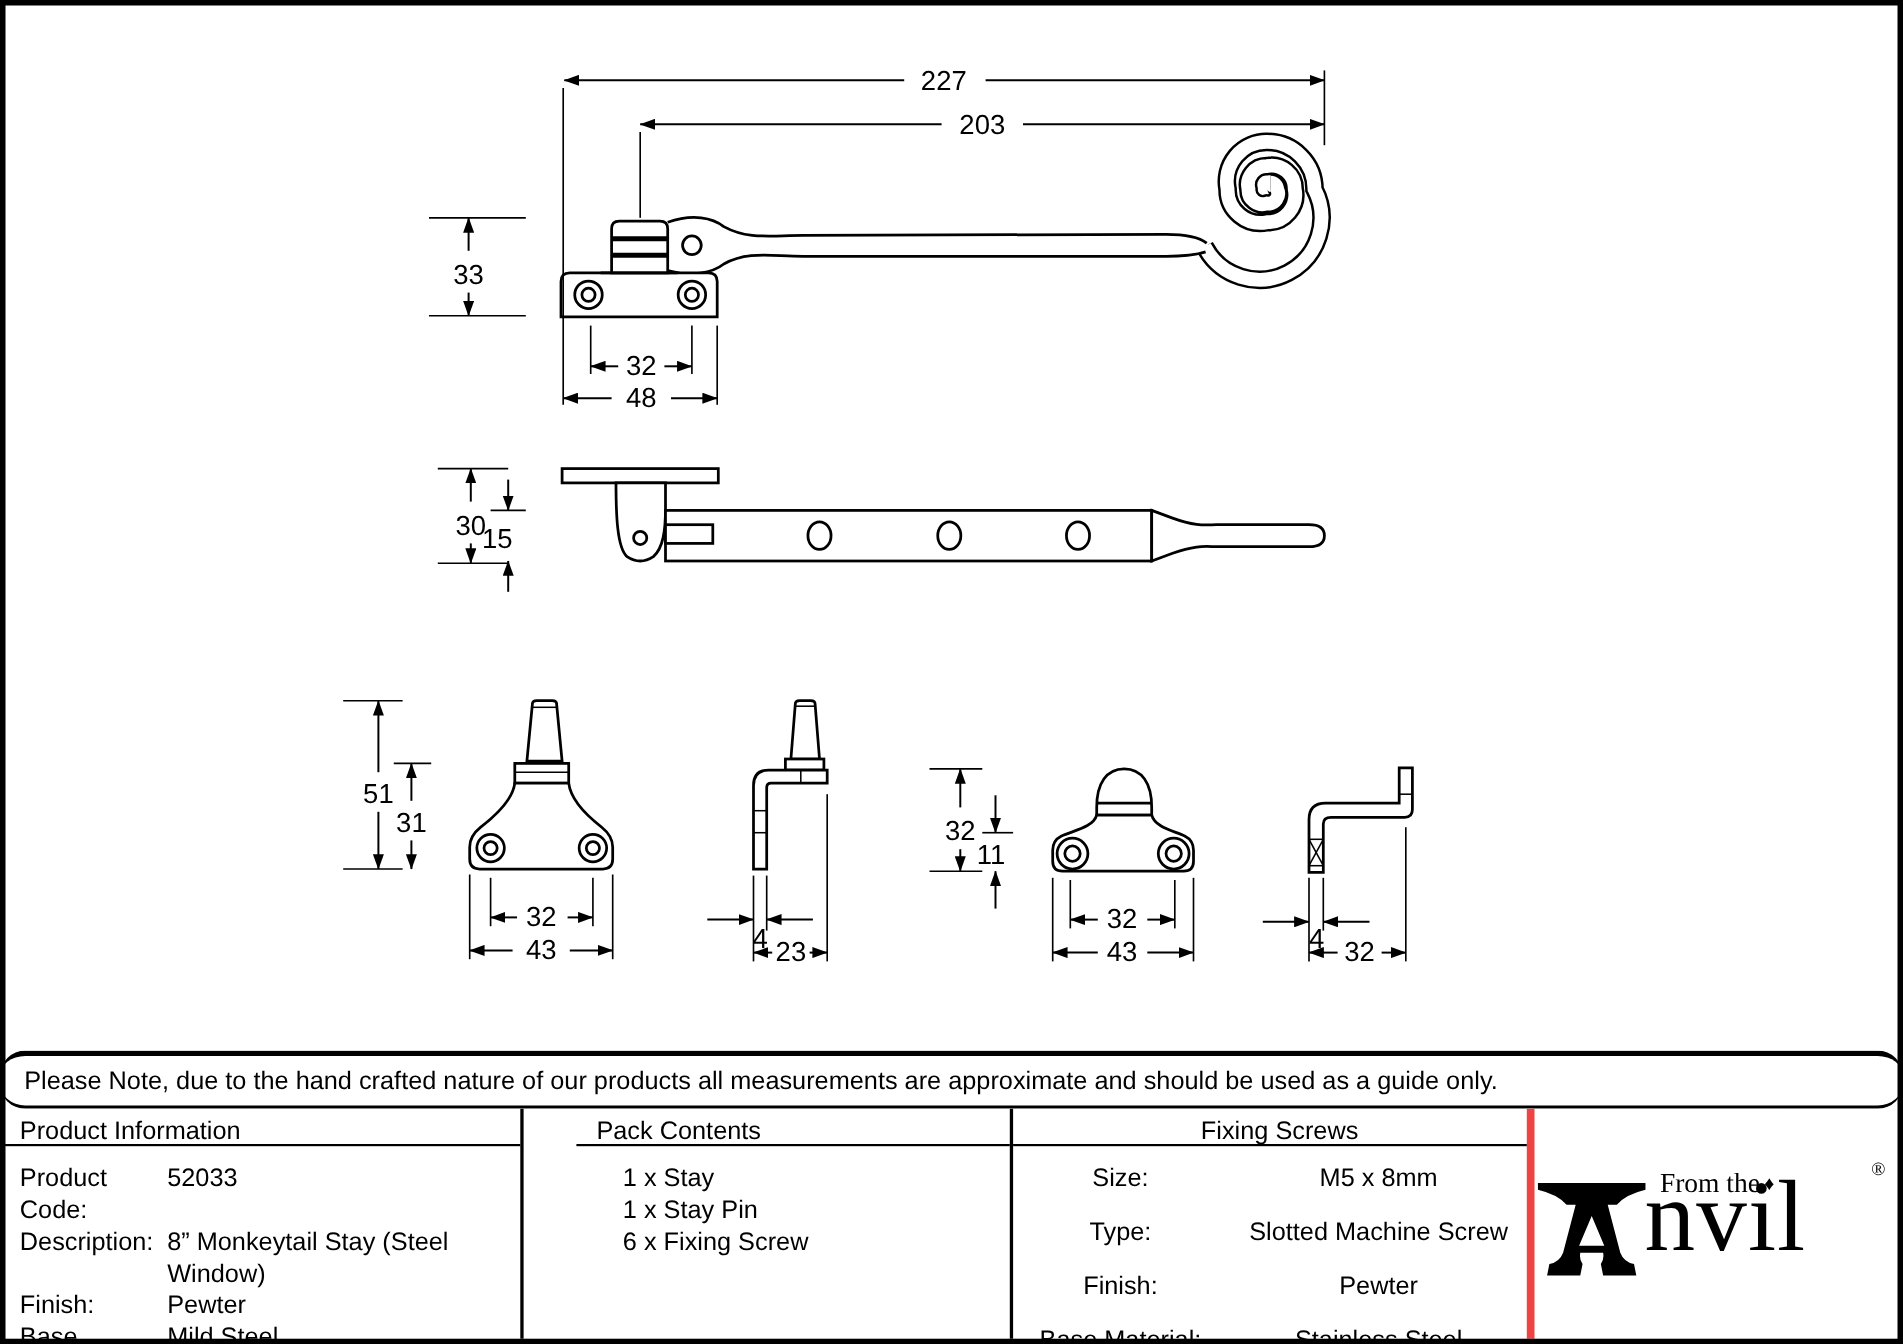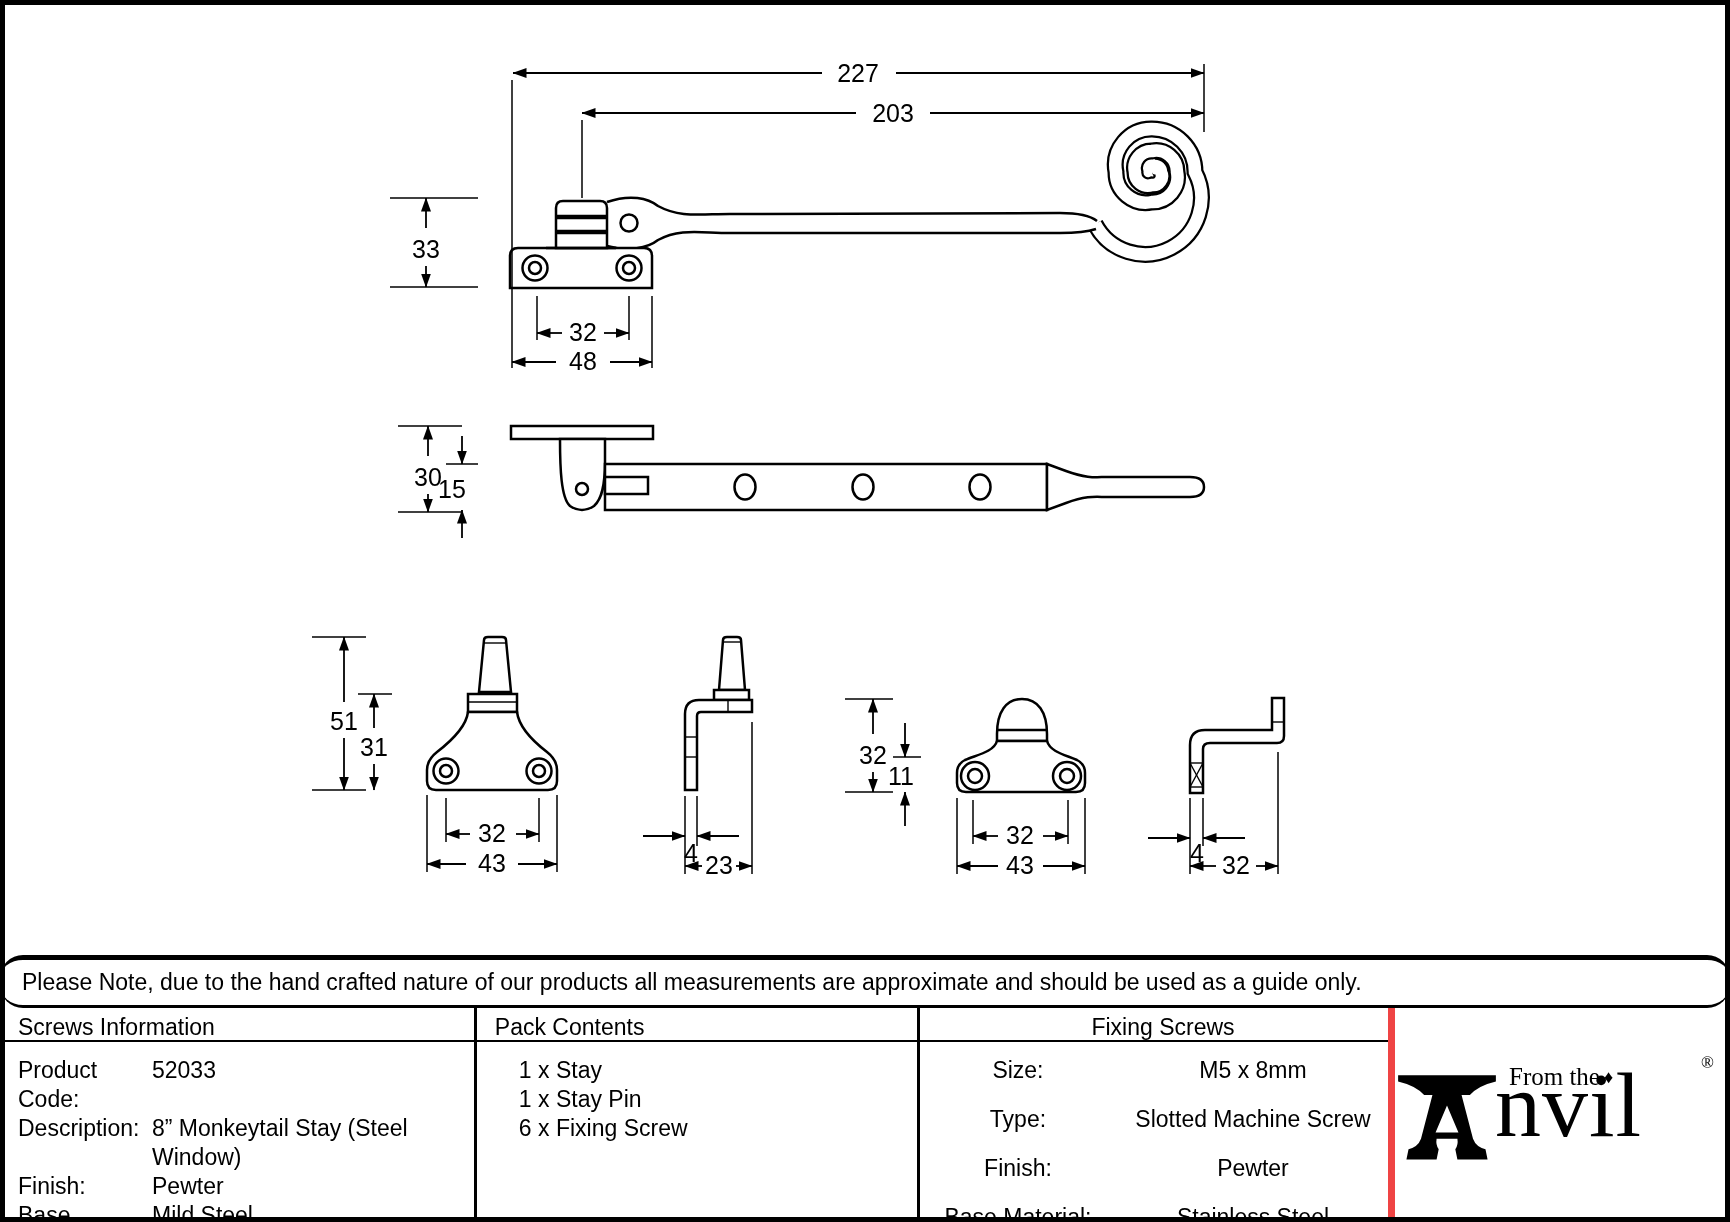--- a/index.html
+++ b/index.html
@@ -15,21 +15,21 @@
   .ext{stroke:#000;stroke-width:1.5;fill:none;}
   .sp1{fill:none;stroke:#000;stroke-width:17;}
   .sp2{fill:none;stroke:#fff;stroke-width:12.5;}
   .fillw{fill:#fff;stroke:none;}
   .note{position:absolute;left:0;top:955px;width:1730px;height:53px;box-sizing:border-box;
         border-top:5px solid #000;border-bottom:3px solid #000;display:flex;align-items:center;
         padding-left:22px;font-size:23px;background:#fff;border-radius:23px;}
   .spec-table{position:absolute;left:0;top:1008px;width:1730px;height:209px;display:flex;box-sizing:border-box;}
   .col{box-sizing:border-box;height:100%;}
   .col.c1{width:495px;border-right:3px solid #000;}
-  .col.c2{width:460px;border-right:3px solid #000;}
+  .col.c2{width:460px;border-right:3px solid #000;padding-left:48px;}
   .col.c3{width:493px;border-right:7px solid #ef4444;text-align:center;}
   .col.c4{flex:1;display:flex;align-items:center;justify-content:center;}
   .col-header{height:34px;box-sizing:border-box;border-bottom:2px solid #000;
               font-size:23px;padding:6px 0 0 18px;}
   .kv{display:grid;grid-template-columns:134px auto;padding:14px 0 0 18px;font-size:23px;line-height:29px;}
   .c3 .kv{grid-template-columns:160px auto;gap:20px;}
   .plist{padding:14px 0 0 18px;font-size:23px;line-height:29px;margin-left:24px;}
   .plist div{white-space:nowrap;}
   
   .logo{position:relative;width:335px;height:120px;}
@@ -271,21 +271,21 @@
 
   
   <div class="note">
     <span>Please Note, due to the hand crafted nature of our products all measurements are approximate and should be used as a guide only.</span>
   </div>
 
   
   <div class="spec-table">
 
     <div class="col c1">
-      <div class="col-header">Screws Information</div>
+      <div class="col-header">Product Information</div>
       <div class="kv">
         <div>Product Code:</div>
         <div>52033</div>
         <div>Description:</div>
         <div>8” Monkeytail Stay (Steel Window)</div>
         <div>Finish:</div>
         <div>Pewter</div>
         <div>Base Material:</div>
         <div>Mild Steel</div>
       </div>

